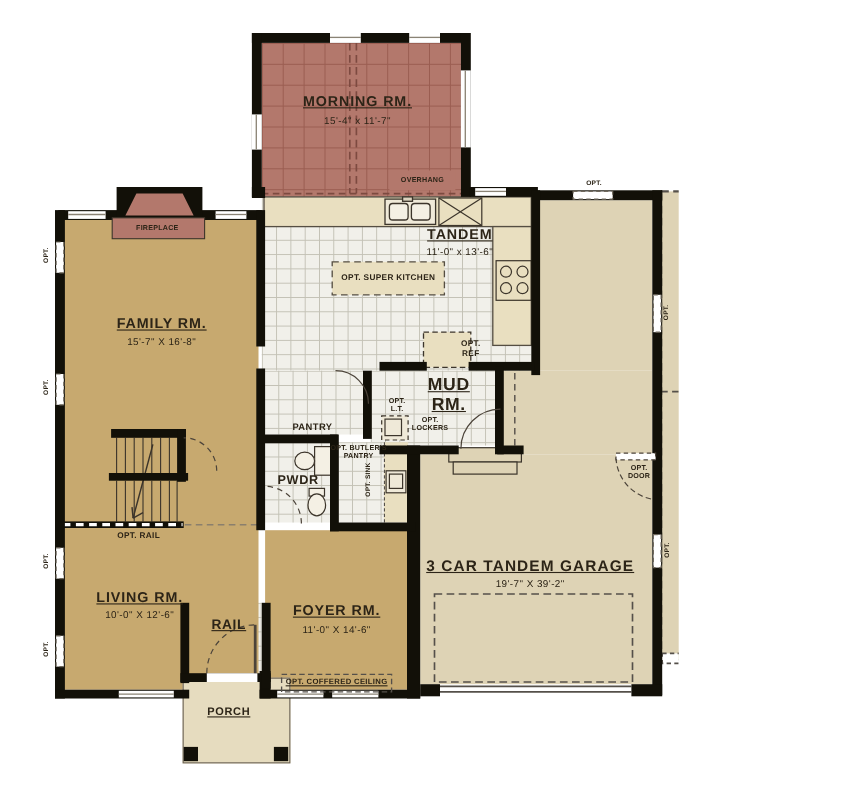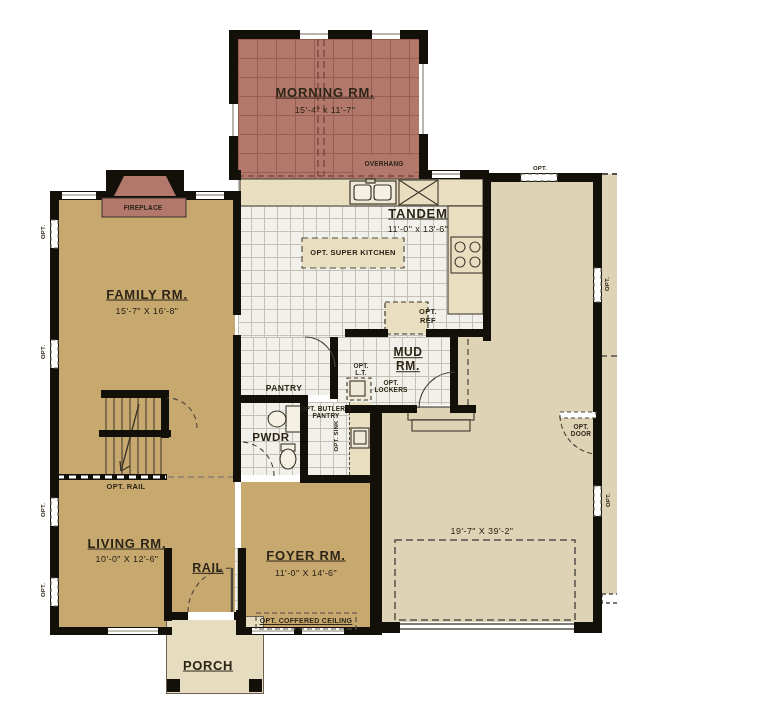--- a/index.html
+++ b/index.html
@@ -256,41 +256,42 @@
 
   <div class="lbl room" style="left:418px;top:214px;">TANDEM</div>
   <div class="lbl dims" style="left:418px;top:229px;">11'-0" x 13'-6"</div>
   <div class="lbl small" style="left:353px;top:253px;">OPT. SUPER KITCHEN</div>
 
   <div class="lbl room" style="left:147px;top:295px;">FAMILY RM.</div>
   <div class="lbl dims" style="left:147px;top:311px;">15'-7" X 16'-8"</div>
   <div class="lbl tiny" style="left:143px;top:208px;">FIREPLACE</div>
 
   <div class="lbl small wrap" style="left:406px;top:317px;width:30px;margin-left:22px;">OPT. REF</div>
-  <div class="lbl room-sm wrap" style="left:408px;top:360px;width:48px;font-size:12px;">MUD RM.</div>
+  <div class="lbl room-sm wrap" style="left:408px;top:360px;width:48px;font-size:16px;">MUD RM.</div>
   <div class="lbl tiny wrap" style="left:361px;top:369px;width:26px;">OPT. L.T.</div>
   <div class="lbl tiny wrap" style="left:391px;top:386px;width:42px;">OPT. LOCKERS</div>
 
   <div class="lbl plain" style="left:284px;top:389px;">PANTRY</div>
   <div class="lbl tiny wrap" style="left:326px;top:412px;width:52px;">OPT. BUTLER'S PANTRY</div>
   <div class="lbl tiny vert" style="left:336px;top:436px;font-size:6px;">OPT. SINK</div>
   <div class="lbl" style="left:271px;top:438px;font-size:11.5px;font-weight:700;letter-spacing:0.6px;">PWDR</div>
 
   <div class="lbl room" style="left:127px;top:544px;">LIVING RM.</div>
   <div class="lbl dims" style="left:127px;top:559px;">10'-0" X 12'-6"</div>
   <div class="lbl small" style="left:126px;top:487px;">OPT. RAIL</div>
 
   <div class="lbl room-sm" style="left:208px;top:568px;font-size:12.5px;">RAIL</div>
 
   <div class="lbl room" style="left:306px;top:556px;">FOYER RM.</div>
   <div class="lbl dims" style="left:306px;top:573px;">11'-0" X 14'-6"</div>
   <div class="lbl small und" style="left:306px;top:621px;font-size:7px;">OPT. COFFERED CEILING</div>
 
-  <div class="lbl room-sm" style="left:208px;top:648px;font-size:13px;margin-top:18px;">PORCH</div>
-
+  <div class="lbl room-sm" style="left:208px;top:648px;font-size:10px;">PORCH</div>
+
+  <div class="lbl room-lg" style="left:482px;top:514px;">3 CAR TANDEM GARAGE</div>
   <div class="lbl dims" style="left:482px;top:531px;">19'-7" X 39'-2"</div>
 
   <div class="lbl small vert" style="left:641px;top:478px;font-size:8px;">OPT. 4' GARAGE EXTENSION</div>
   <div class="lbl small vert" style="left:733px;top:478px;font-size:8px;">ADDITIONAL CAR GARAGE</div>
 
   <div class="lbl tiny wrap" style="left:581px;top:430px;width:34px;">OPT. DOOR</div>
 
   <div class="lbl tiny" style="left:540px;top:168px;font-size:6px;">OPT.</div>
   <div class="lbl tiny vert" style="left:43px;top:232px;font-size:6px;">OPT.</div>
   <div class="lbl tiny vert" style="left:43px;top:352px;font-size:6px;">OPT.</div>

